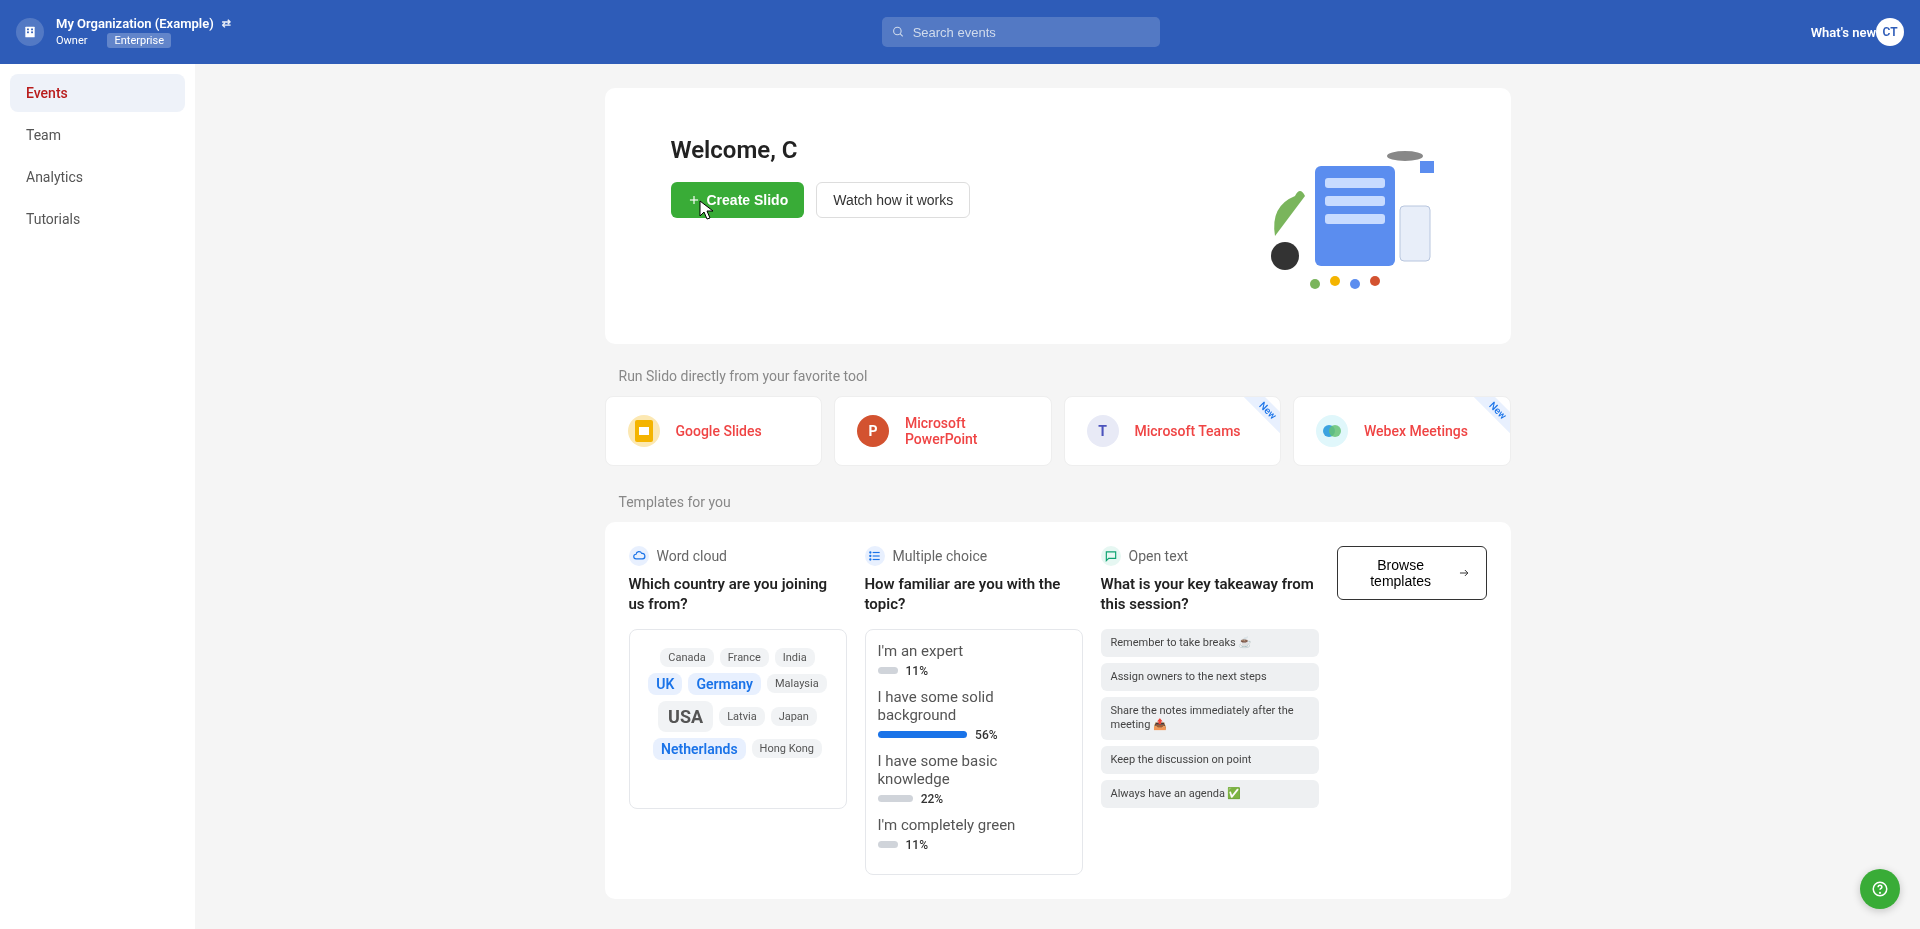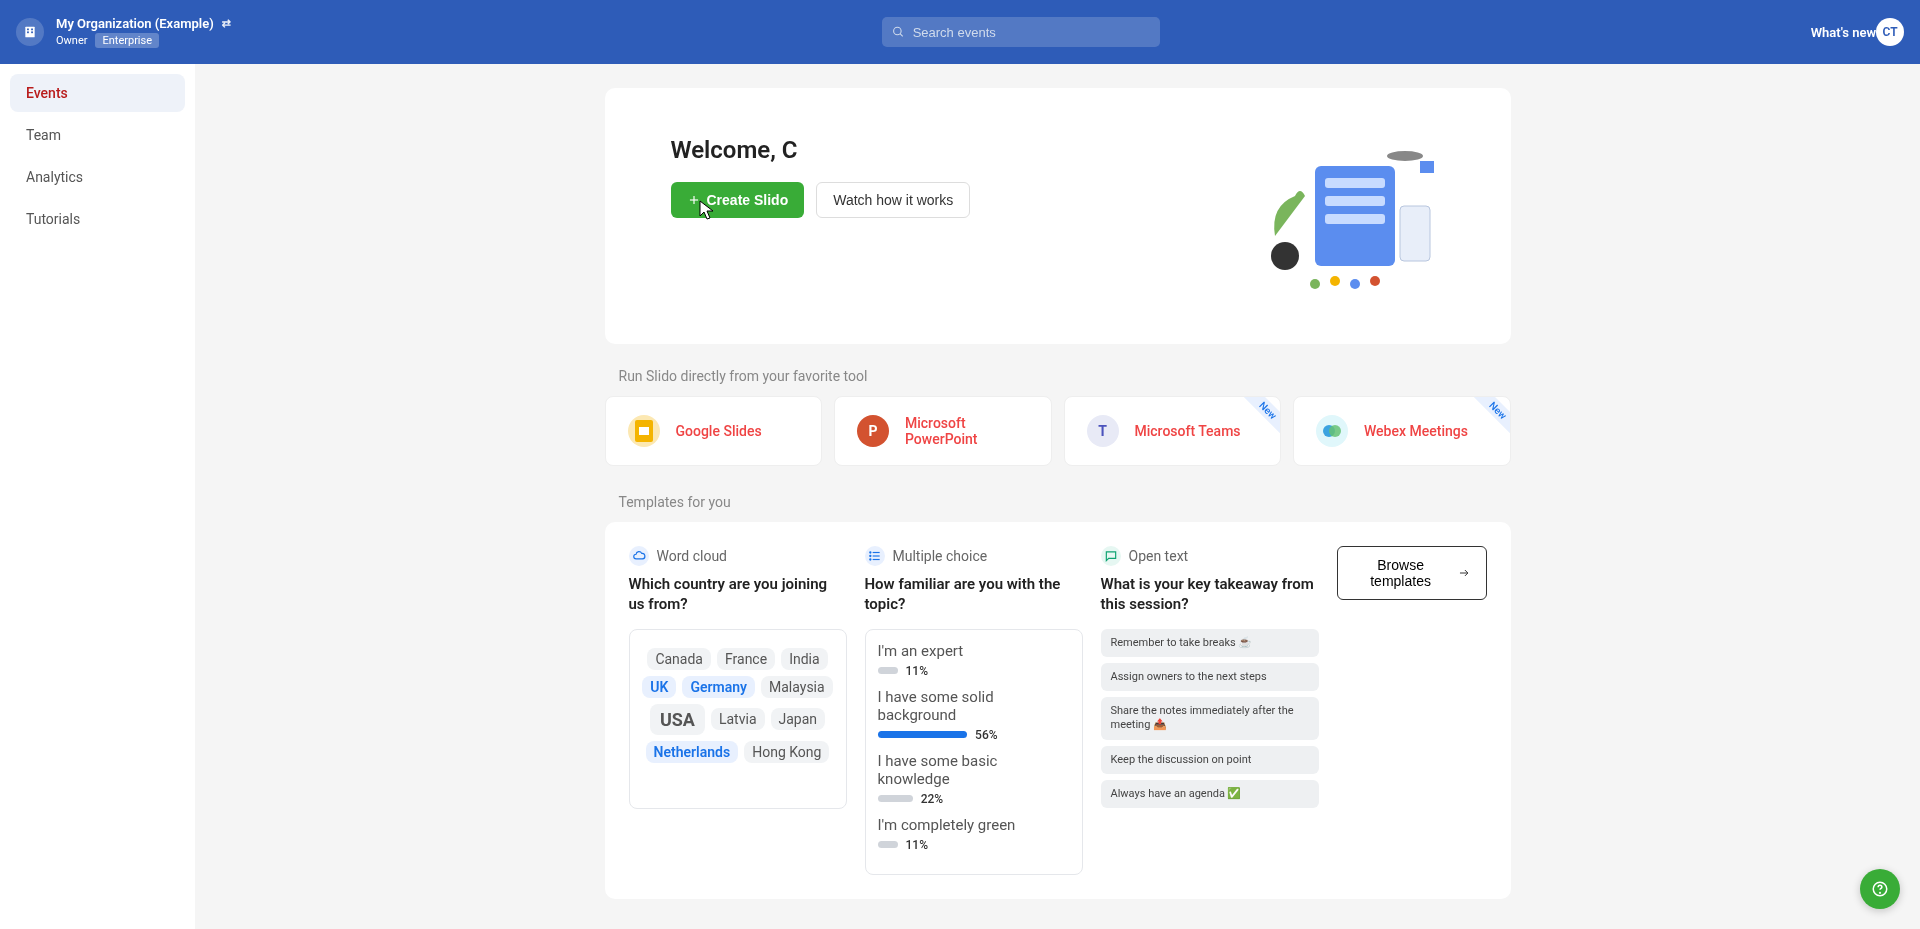--- a/index.html
+++ b/index.html
@@ -2,21 +2,21 @@
 <html><head>
 <meta charset="utf-8">
 <style>
 * { margin: 0; padding: 0; box-sizing: border-box; }
 body { font-family: -apple-system, BlinkMacSystemFont, "Segoe UI", Roboto, Arial, sans-serif; background: #f5f5f5; color: #333; font-size: 14px; }
 .header { background: #2e5cb8; height: 64px; display: flex; align-items: center; padding: 10px 16px; color: #fff; }
 .org-icon { width: 28px; height: 28px; border-radius: 50%; background: rgba(255,255,255,0.18); display: flex; align-items: center; justify-content: center; margin-right: 12px; }
 .org-icon svg { width: 14px; height: 14px; fill: #fff; }
 .org-block { display: flex; flex-direction: column; }
 .org-top { display: flex; align-items: center; gap: 8px; font-size: 13px; font-weight: 600; }
-.org-bottom { display: flex; align-items: center; gap: 8px; font-size: 11px; margin-top: 2px; text-align: right; }
+.org-bottom { display: flex; align-items: center; gap: 20px; font-size: 11px; margin-top: 2px; text-align: right; }
 .enterprise-badge { background: rgba(255,255,255,0.25); padding: 1px 7px; border-radius: 3px; font-size: 11px; }
 .header-center { flex: 1; display: flex; justify-content: center; }
 .search-box { width: 278px; height: 30px; background: rgba(255,255,255,0.18); border-radius: 5px; display: flex; align-items: center; padding: 0 10px; gap: 8px; color: #e0e7f2; }
 .search-box input { background: transparent; border: none; outline: none; color: #fff; font-size: 13px; width: 100%; }
 .search-box input::placeholder { color: #d0dbec; }
 .header-right { display: flex; align-items: center; gap: 0; }
 .whats-new { font-size: 13px; font-weight: 600; cursor: pointer; }
 .avatar { width: 28px; height: 28px; border-radius: 50%; background: #fff; color: #2e5cb8; display: flex; align-items: center; justify-content: center; font-size: 12px; font-weight: 600; cursor: pointer; }
 
 .layout { display: flex; min-height: calc(100vh - 52px); }
@@ -46,21 +46,21 @@
 .templates-card { background: #fff; border-radius: 10px; padding: 24px; display: flex; gap: 18px; align-items: flex-start; }
 .template-col { width: 230px; }
 .template-col.browse { flex: 1; display: flex; align-items: flex-end; justify-content: center; min-width: 150px; }
 .template-type { display: flex; align-items: center; gap: 8px; margin-bottom: 8px; font-size: 14px; color: #666; }
 .type-icon { width: 20px; height: 20px; border-radius: 50%; display: flex; align-items: center; justify-content: center; }
 .template-q { font-size: 15px; font-weight: 600; color: #222; margin-bottom: 14px; line-height: 1.35; min-height: 40px; }
 .preview-box { border: 1px solid #e5e7eb; border-radius: 8px; padding: 12px; min-height: 180px; }
 
 
 .wc { display: flex; flex-wrap: wrap; gap: 6px; align-items: center; justify-content: center; padding: 6px 0; }
-.wc span { background: #f1f3f5; border-radius: 8px; padding: 3px 8px; font-size: 14px; color: #555; }
+.wc span { background: #f1f3f5; border-radius: 8px; padding: 3px 8px; font-size: 11px; color: #555; }
 .wc .big { font-size: 18px; font-weight: 700; padding: 5px 10px; }
 .wc .med { font-size: 14px; font-weight: 600; }
 .wc .blue { color: #1a73e8; background: #e8f0fe; }
 
 
 .mc-row { margin-bottom: 10px; }
 .mc-label { font-size: 15px; color: #555; margin-bottom: 4px; }
 .mc-bar-row { display: flex; align-items: center; gap: 8px; }
 .mc-bar { height: 7px; border-radius: 4px; background: #d0d4da; }
 .mc-bar.filled { background: #1a73e8; }

